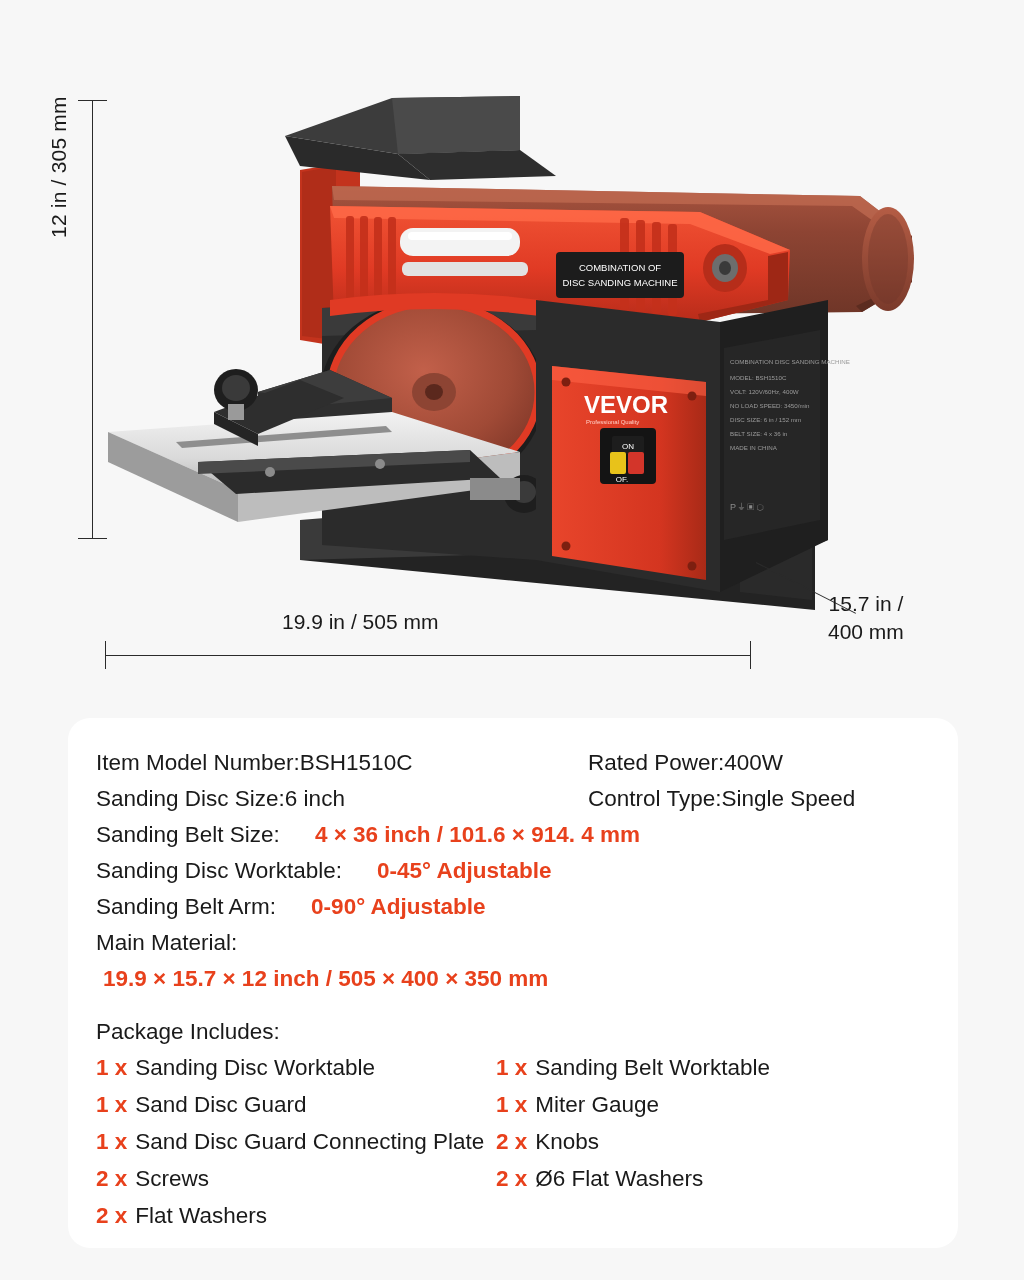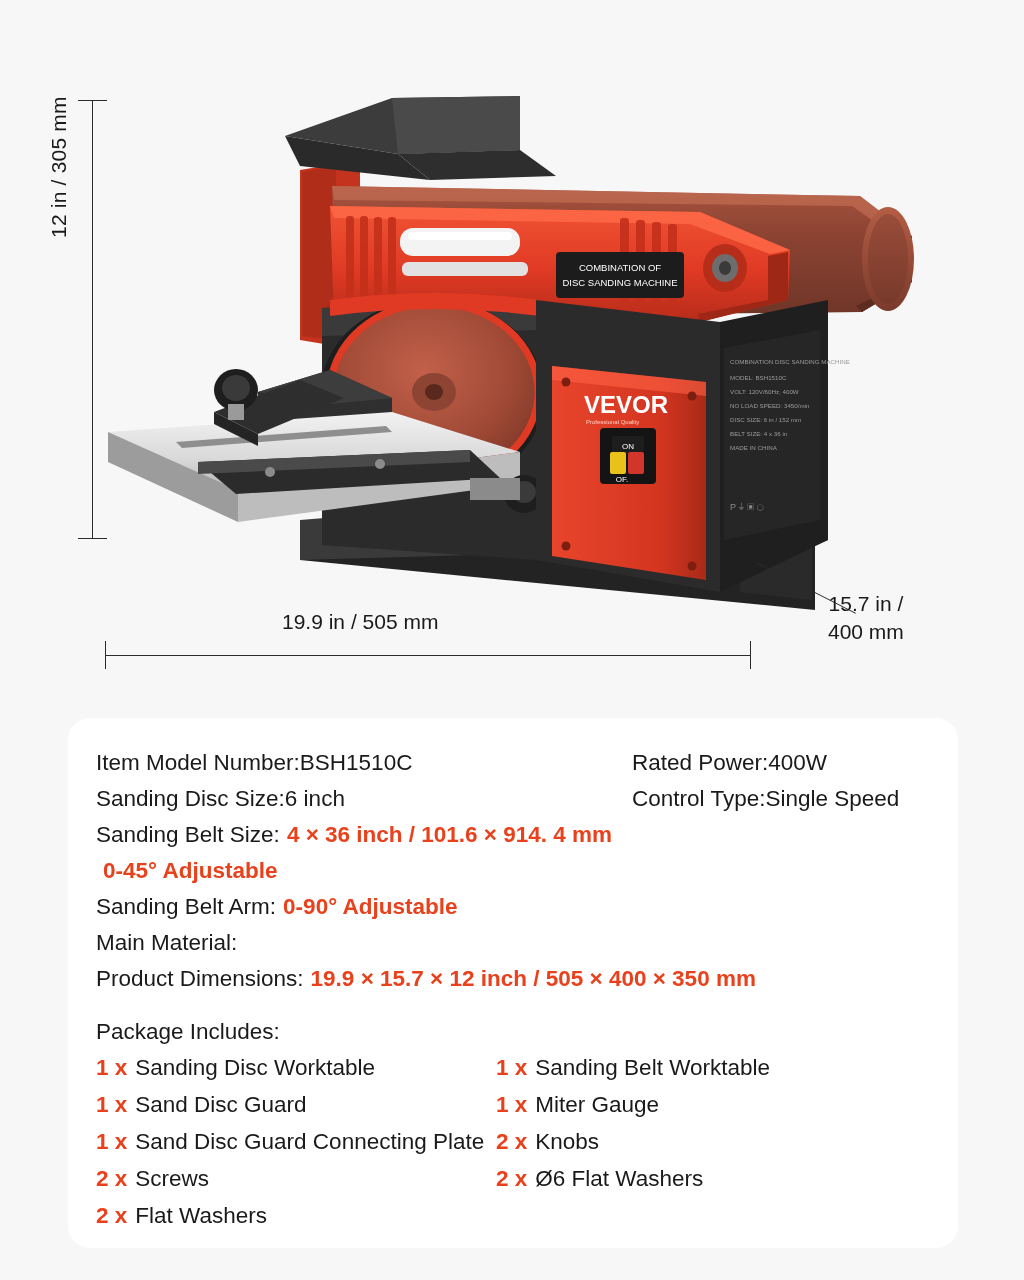--- a/index.html
+++ b/index.html
@@ -124,27 +124,27 @@
     left: 28px;
     top: 30px;
     width: 836px;
   }
   .spec-row {
     display: flex;
     align-items: baseline;
     margin-bottom: 6px;
     font-size: 22.5px;
     line-height: 30px;
+    gap: 28px;
   }
   .spec-row .lbl { color: #1a1a1a; white-space: nowrap; }
   .spec-row .val { color: #e8411c; font-weight: bold; white-space: nowrap; margin-left: 7px; }
   .spec-two {
     display: flex;
     margin-bottom: 6px;
-    gap: 44px;
   }
   .spec-two > div {
     display: flex;
     align-items: baseline;
     font-size: 22.5px;
     line-height: 30px;
   }
   .spec-two > div:first-child { width: 492px; }
 
   .pkg-title {
@@ -402,34 +402,34 @@
           <span class="val">Single Speed</span>
         </div>
       </div>
 
       <div class="spec-row">
         <span class="lbl">Sanding Belt Size:</span>
         <span class="val">4 × 36 inch / 101.6 × 914. 4 mm</span>
       </div>
 
       <div class="spec-row">
+        <span class="lbl">Sanding Disc Worktable:</span>
         <span class="val">0-45° Adjustable</span>
       </div>
 
       <div class="spec-row">
         <span class="lbl">Sanding Belt Arm:</span>
         <span class="val">0-90° Adjustable</span>
       </div>
 
       <div class="spec-row">
         <span class="lbl">Main Material:</span>
       </div>
 
       <div class="spec-row">
-        <span class="lbl">Product Dimensions:</span>
         <span class="val">19.9 × 15.7 × 12 inch / 505 × 400 × 350 mm</span>
       </div>
 
       <div class="pkg-title">Package Includes:</div>
 
       <div class="pkg-grid">
         <div class="pkg-item">
           <span class="qty">1 x</span><span>Sanding Disc Worktable</span>
         </div>
 

